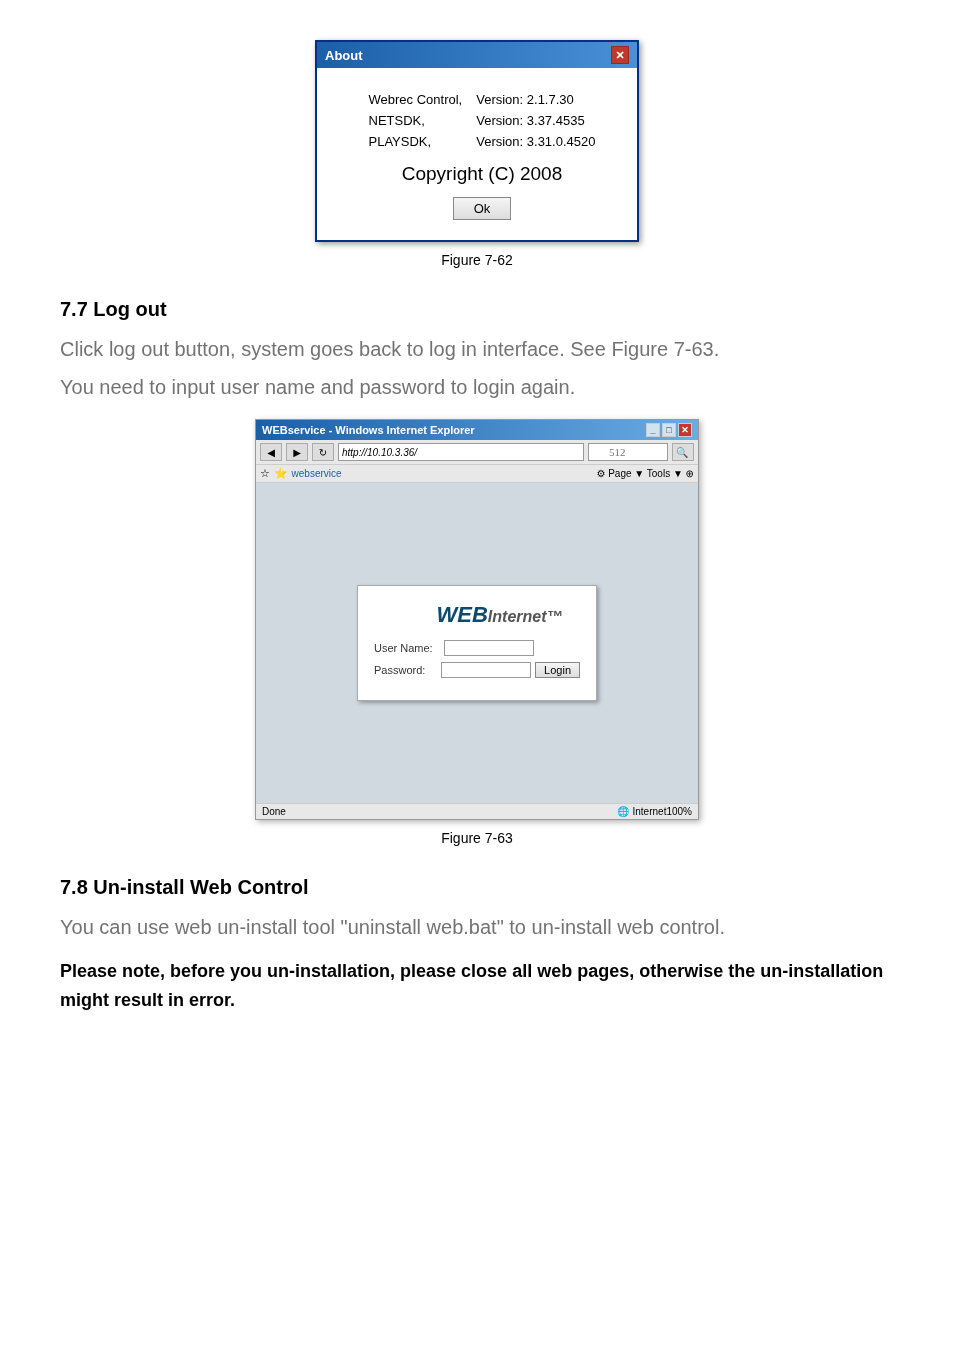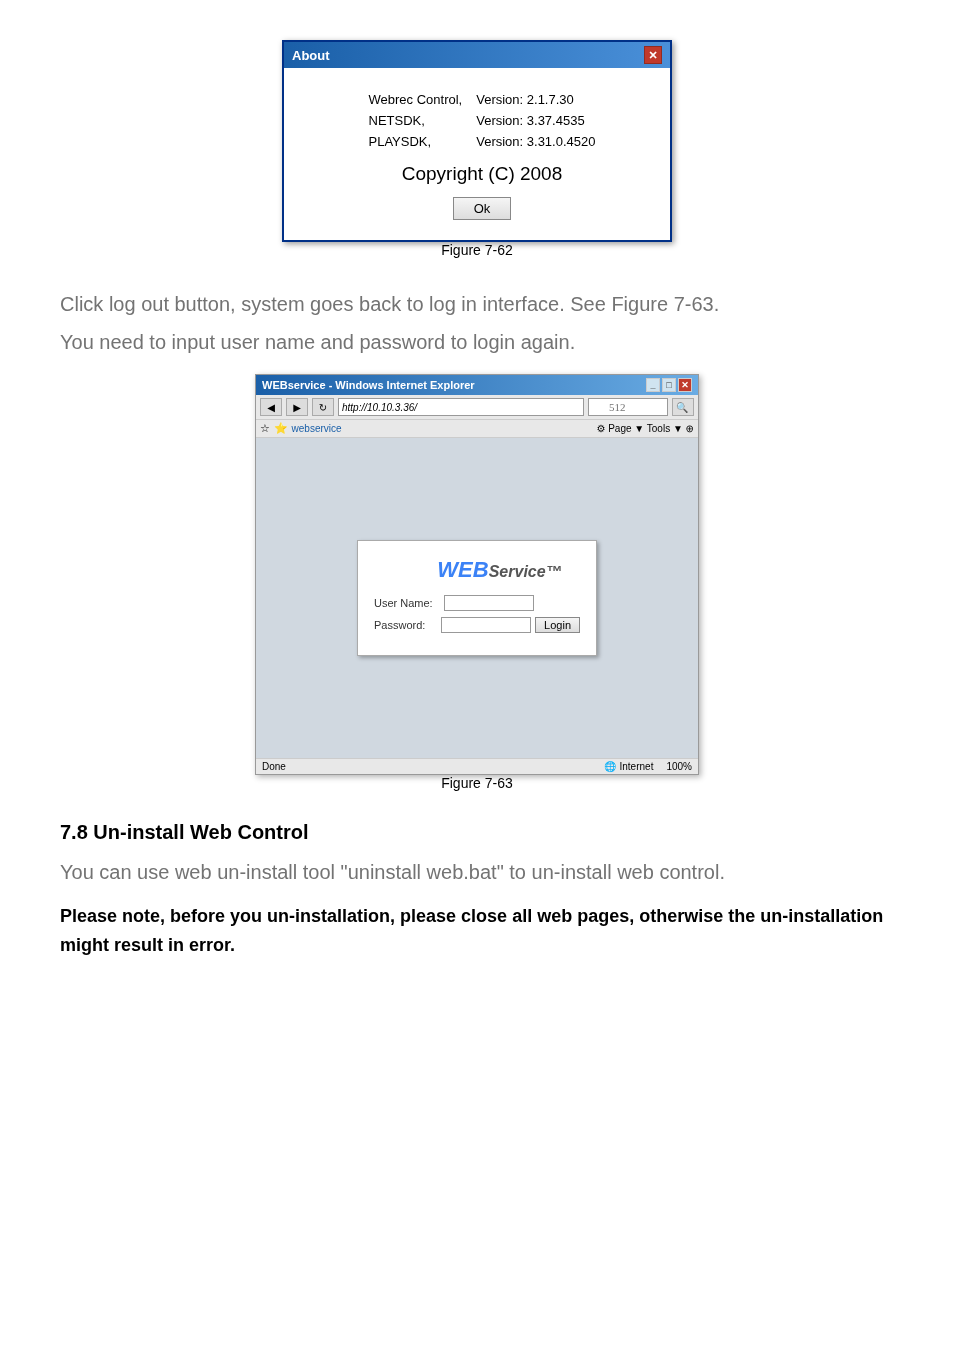--- a/index.html
+++ b/index.html
@@ -18,21 +18,21 @@
 
     
     .dialog-section {
       display: flex;
       flex-direction: column;
       align-items: center;
       margin-bottom: 30px;
     }
 
     .about-dialog {
-      width: 390px;
+      width: 324px;
       border: 2px solid #003087;
       background: #fff;
       box-shadow: 2px 2px 6px rgba(0,0,0,0.4);
     }
 
     .about-titlebar {
       background: linear-gradient(to right, #1a5fa8, #4a90d9);
       color: #fff;
       font-weight: bold;
       font-size: 13px;
@@ -83,20 +83,21 @@
       border: 1px solid #888;
       background: linear-gradient(to bottom, #f5f5f5, #ddd);
       font-size: 13px;
       cursor: pointer;
       min-width: 50px;
       text-align: center;
     }
 
     .figure-caption {
       font-size: 14px;
+      margin-top: 10px;
       text-align: center;
       color: #000;
     }
 
     
     .section-header {
       font-size: 20px;
       font-weight: bold;
       margin-top: 30px;
       margin-bottom: 12px;
@@ -238,21 +239,21 @@
 
     .login-brand {
       text-align: center;
       margin-bottom: 12px;
     }
 
     .login-brand-text {
       font-size: 22px;
       font-weight: bold;
       font-style: italic;
-      color: #3b82f6;
+      color: #0c4a6e;
       margin-left: 45px;
     }
 
     .login-brand-service {
       font-size: 16px;
       font-weight: bold;
       font-style: italic;
       color: #555;
     }
 
@@ -333,20 +334,21 @@
         </tbody>
           </table>
         <div class="about-copyright">Copyright (C) 2008</div>
         <div class="about-ok-btn">Ok</div>
       </div>
     </div>
     <div class="figure-caption">Figure 7-62</div>
   </div>
 
   <div class="section-77">
+    <div class="section-header">7.7  Log out</div>
     <div class="section-text">Click log out button, system goes back to log in interface. See Figure 7-63.</div>
     <div class="section-text">You need to input user name and password to login again.</div>
   </div>
 
   <div class="browser-section">
     <div class="ie-window">
 
       <div class="ie-titlebar">
         <span>WEBservice - Windows Internet Explorer</span>
         <div class="ie-title-buttons">
@@ -374,37 +376,37 @@
         <div style="flex:1;"></div>
         <div class="ie-right-tools">
           <span style="font-size:10px;">⚙ Page ▼ Tools ▼ ⊕</span>
         </div>
       </div>
 
       <div class="ie-content">
 
         <div class="login-box">
           <div class="login-brand">
-            <span class="login-brand-text">WEB</span><span class="login-brand-service">Service™</span>
+            <span class="login-brand-text">WEB</span><span class="login-brand-service">Internet™</span>
           </div>
           <div class="login-field">
             <label>User Name:</label>
             <input type="text" style="">
           </div>
           <div class="login-field">
             <label>Password:</label>
             <input type="password" style="">
             <button class="login-btn">Login</button>
           </div>
         </div>
       </div>
 
       <div class="ie-statusbar">
         <span>Done</span>
-        <div style="display:flex;gap:13px;align-items:flex-start;">
+        <div style="display:flex;gap:0;align-items:flex-start;">
           <span>🌐 <span>Internet</span></span>
           <span>100%</span>
         </div>
       </div>
     </div>
     <div class="figure-caption">Figure 7-63</div>
   </div>
 
   <div class="section-78">
     <div class="section-header">7.8  Un-install Web Control</div>

